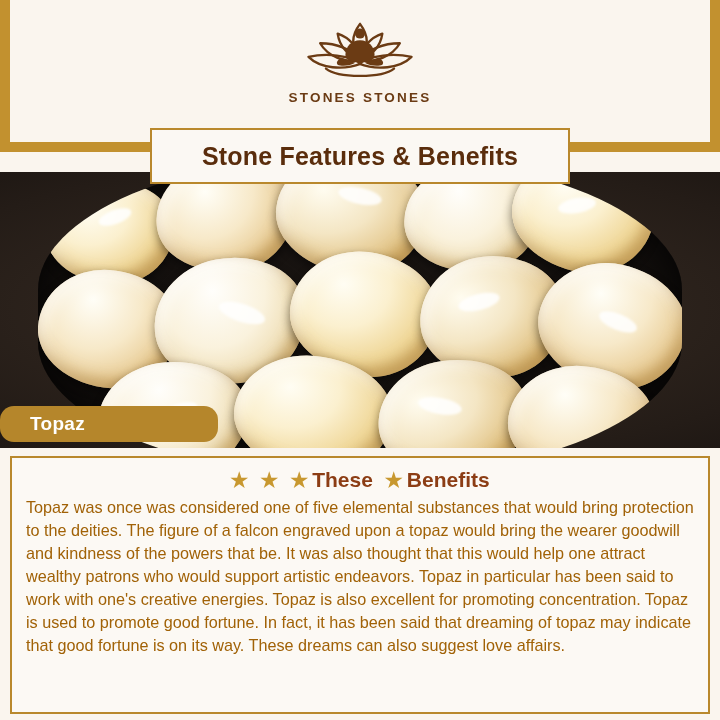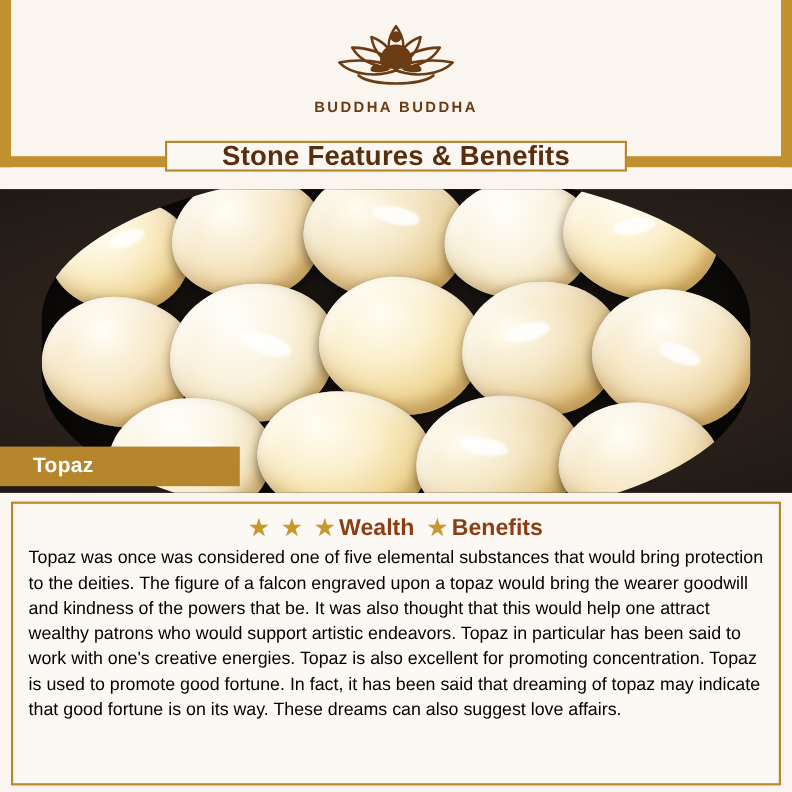--- a/index.html
+++ b/index.html
@@ -77,21 +77,21 @@
     right: 0; top: 142px;
     width: 186px; height: 10px;
     background: #c2912f;
   }
 
   .title-bar {
     position: absolute;
     left: 150px;
     right: 150px;
     top: 128px;
-    height: 28px;
+    height: 56px;
     background: #fbf8f3;
     border: 2px solid #b9882c;
     display: flex;
     align-items: center;
     justify-content: center;
     z-index: 3;
   }
   .title-bar h1 {
     font-size: 25px;
     font-weight: 700;
@@ -146,20 +146,21 @@
     position: absolute;
     left: 0;
     bottom: 6px;
     min-width: 218px;
     height: 36px;
     background: #b5862b;
     display: flex;
     align-items: center;
     padding-left: 30px;
     z-index: 5;
+    border-radius: 14px;
   }
   .stone-label span {
     color: #ffffff;
     font-size: 19px;
     font-weight: 700;
     letter-spacing: 0.3px;
   }
 
   
   .body-card {
@@ -184,21 +185,21 @@
     font-size: 21px;
     font-weight: 700;
     color: #8c3d14;
     white-space: nowrap;
     padding: 0 4px;
   }
   .star { color: #c8982f; font-size: 20px; line-height: 1; }
   .desc {
     font-size: 16.2px;
     line-height: 1.42;
-    color: #000000;
+    color: #a16207;
     text-align: left;
   }
 </style>
 </head>
 <body>
 
 <div class="page">
 
   <div class="header">
     <div class="corner-left"></div>
@@ -222,21 +223,21 @@
       </g>
       <g fill="#6b3b14">
 
         <circle cx="85" cy="16" r="5.2"></circle>
         <path d="M85 23 C76 23 70 30 70 38 C70 42 74 45 79 45 L91 45 C96 45 100 42 100 38 C100 30 94 23 85 23 Z"></path>
         <path d="M66 41 C62 43 60 46 62 48 C66 50 76 49 80 46 Z"></path>
         <path d="M104 41 C108 43 110 46 108 48 C104 50 94 49 90 46 Z"></path>
       </g>
     </svg>
 
-    <div class="brand-name">BUDDHA BUDDHA</div>
+    <div class="brand-name">STONES STONES</div>
 
     <div class="title-bar">
       <h1>Stone Features &amp; Benefits</h1>
     </div>
   </div>
 
   <div class="photo">
     <div class="photo-bg"></div>
     <div class="bowl">
       <div class="stone" style="left:8px;  top:26px;  width:128px; height:104px;"></div>
@@ -272,21 +273,21 @@
   <div class="body-card">
     <div class="benefits">
       <div class="benefit">
         <span class="star">★</span>
       </div>
       <div class="benefit">
         <span class="star">★</span>
       </div>
       <div class="benefit">
         <span class="star">★</span>
-        <span>Wealth</span>
+        <span>These</span>
       </div>
       <div class="benefit">
         <span class="star">★</span>
         <span>Benefits</span>
       </div>
     </div>
 
     <p class="desc">Topaz was once was considered one of five elemental substances that would bring protection to the deities. The figure of a falcon engraved upon a topaz would bring the wearer goodwill and kindness of the powers that be. It was also thought that this would help one attract wealthy patrons who would support artistic endeavors. Topaz in particular has been said to work with one's creative energies. Topaz is also excellent for promoting concentration. Topaz is used to promote good fortune. In fact, it has been said that dreaming of topaz may indicate that good fortune is on its way. These dreams can also suggest love affairs.</p>
   </div>
 

